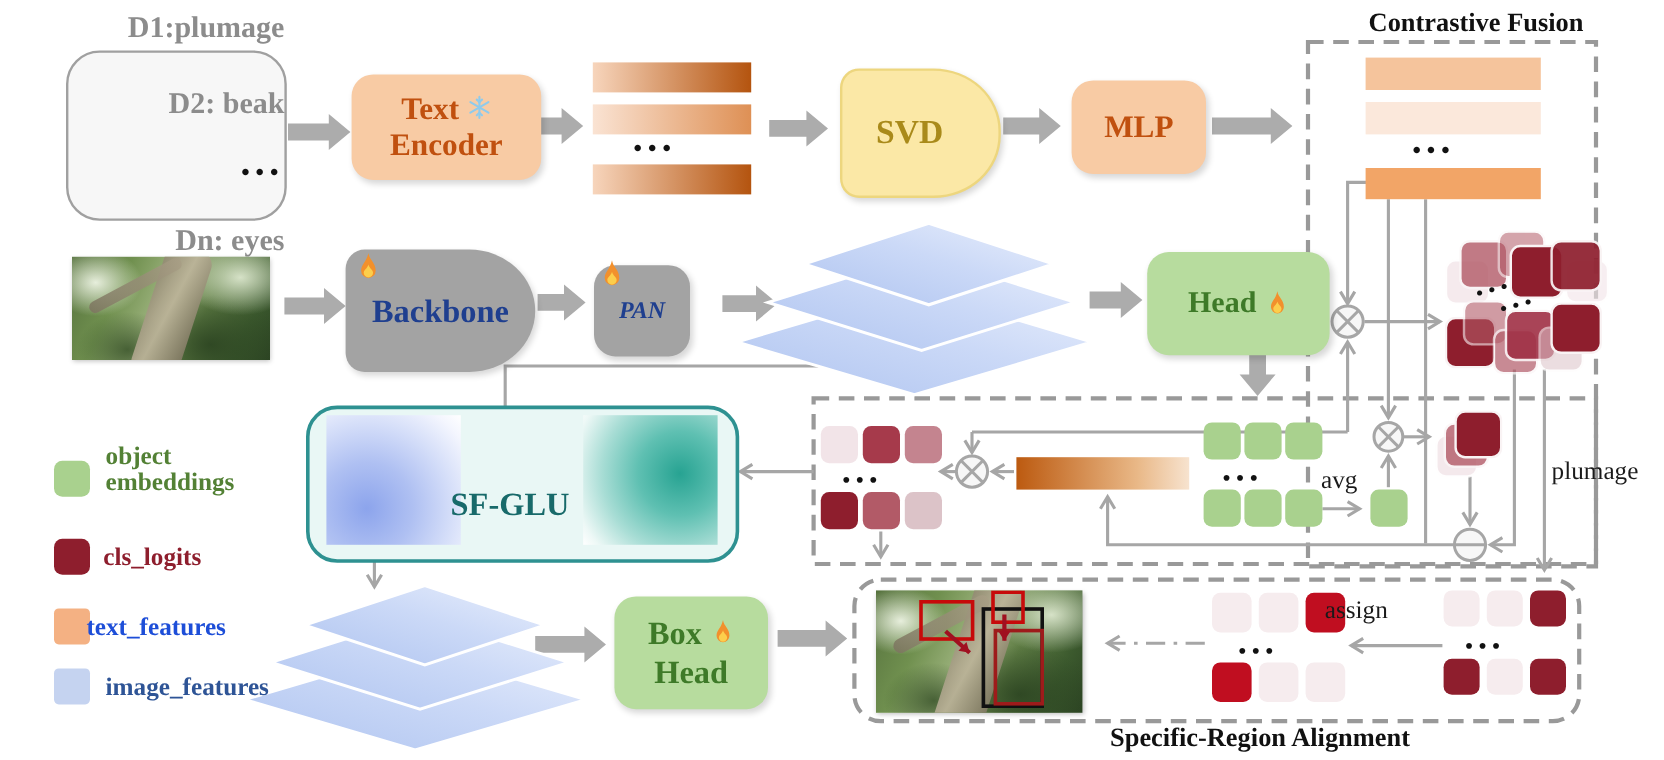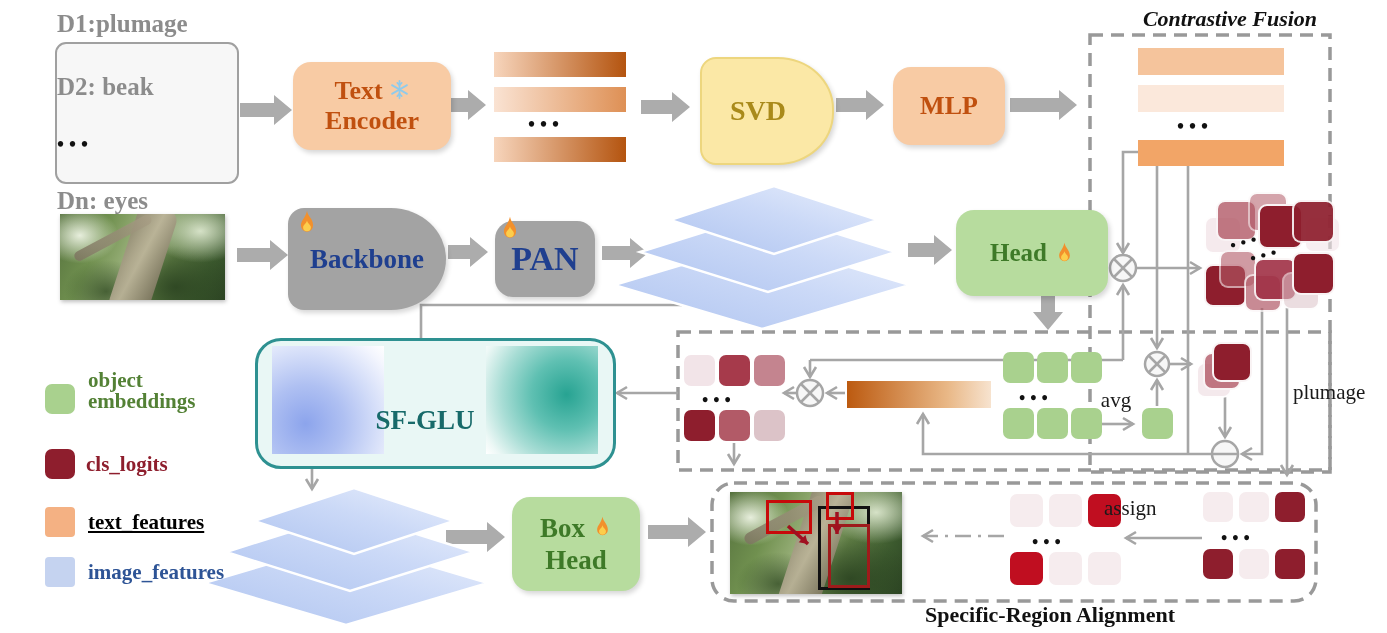--- a/index.html
+++ b/index.html
@@ -9,23 +9,23 @@
   .hl{position:absolute;z-index:2;}
 
   
   .blk{display:flex;flex-direction:column;align-items:center;justify-content:center;
        font-weight:bold;text-align:center;box-shadow:2px 3px 5px rgba(0,0,0,.16);}
   .rnd{border-radius:18px;}
   .orangeblk{background:#F8CBA4;color:#C0500F;}
   .blueblk{background:#a3a3a3;color:#1F3F8F;}
   .greenblk{background:#B7DC9E;color:#3E7A28;}
   .dshape{border-radius:16px 55px 55px 16px / 16px 51px 51px 16px;}
-  .dbox{background:#F7F7F7;border:2.5px solid #A0A0A0;border-radius:11px;
+  .dbox{background:#F7F7F7;border:2.5px solid #A0A0A0;border-radius:28px;
         color:#8C8C8C;font-weight:bold;font-size:25px;line-height:1.22;
-        display:flex;flex-direction:column;align-items:flex-start;justify-content:center;gap:32px;}
+        display:flex;flex-direction:column;align-items:flex-end;justify-content:center;gap:32px;}
   .svdshape{background:#FBE8A6;border:2px solid #EDD67E;color:#A98A1A;
             border-radius:16px 56px 56px 16px / 16px 52px 52px 16px;}
 
   
   .bar{position:absolute;height:25px;}
   .g1{background:linear-gradient(90deg,#F7D5BC,#B4540F);}
   .g2{background:linear-gradient(90deg,#FAE3D3,#DE9055);}
   .s1{background:#F5C49C;}.s2{background:#FBE8DB;}.s3{background:#F2A567;}
   .gmid{background:linear-gradient(90deg,#BC5A10,#E9B887 70%,#F7E3CF);}
 
@@ -204,37 +204,37 @@
 <div class="hl bar g1" style="left:494px;top:137px;width:132px;"></div>
 
 <div class="hl blk rnd orangeblk" style="left:893px;top:67px;width:112px;height:78px;font-size:26px;">
   <span>MLP</span>
 </div>
 
 <div class="hl blk svdshape" style="left:700px;top:57px;width:130px;height:104px;font-size:28px;">
   <span style="margin-right:18px;">SVD</span>
 </div>
 
-<div class="hl title" style="left:1080px;top:6px;width:300px;font-style:italic;">Contrastive Fusion</div>
+<div class="hl title" style="left:1080px;top:6px;width:300px;">Contrastive Fusion</div>
 <div class="hl bar s1" style="left:1138px;top:48px;width:146px;height:27px;"></div>
 <div class="hl bar s2" style="left:1138px;top:85px;width:146px;height:27px;"></div>
 <div class="hl dots" style="left:1177px;top:116px;">•••</div>
 <div class="hl bar s3" style="left:1138px;top:140px;width:146px;height:26px;"></div>
 
 <div class="hl photo" style="left:60px;top:214px;width:165px;height:86px;"></div>
 
 <div class="hl blk blueblk dshape" style="left:288px;top:208px;width:158px;height:102px;font-size:27px;">
   <span>Backbone</span>
 </div>
 <svg class="hl flame" style="left:296px;top:210px;" viewBox="0 0 24 30">
   <path d="M12 1 C13 8 19 10 19 18 a7 7 0 0 1 -14 0 C5 12 10 10 12 1 Z" fill="#F2902C"></path>
   <path d="M12 12 c1 4 4.5 5 4.5 8 a4.5 4.5 0 0 1 -9 0 c0 -3 3.5 -4 4.5 -8 Z" fill="#FCCE4C"></path>
 </svg>
 
-<div class="hl blk rnd blueblk" style="left:495px;top:221px;width:100px;height:76px;font-size:34px;">
+<div class="hl blk rnd blueblk" style="left:495px;top:221px;width:80px;height:76px;font-size:20px;font-style:italic;">
   <span>PAN</span>
 </div>
 <svg class="hl flame" style="left:499px;top:216px;" viewBox="0 0 24 30">
   <path d="M12 1 C13 8 19 10 19 18 a7 7 0 0 1 -14 0 C5 12 10 10 12 1 Z" fill="#F2902C"></path>
   <path d="M12 12 c1 4 4.5 5 4.5 8 a4.5 4.5 0 0 1 -9 0 c0 -3 3.5 -4 4.5 -8 Z" fill="#FCCE4C"></path>
 </svg>
 
 <div class="hl blk rnd greenblk" style="left:956px;top:210px;width:152px;height:86px;font-size:25px;line-height:1.2;">
   <span style="display:flex;align-items:center;gap:8px;">
     <span>Head</span>
@@ -351,18 +351,18 @@
 
 <div class="hl title" style="left:830px;top:602px;width:440px;">Specific-Region Alignment</div>
 
 <div class="hl sq c-green" style="left:45px;top:384px;width:30px;height:30px;"></div>
 <div class="hl legend-label" style="left:88px;top:370px;width:130px;color:#538135;">object embeddings</div>
 
 <div class="hl sq c-deep" style="left:45px;top:449px;width:30px;height:30px;"></div>
 <div class="hl legend-label" style="left:86px;top:454px;color:#8E1E2D;">cls_logits</div>
 
 <div class="hl sq" style="left:45px;top:507px;width:30px;height:30px;background:#F4B183;border-radius:4px;"></div>
-<div class="hl legend-label" style="left:88px;top:512px;color:#000000;text-decoration:underline;">text_features</div>
+<div class="hl legend-label" style="left:72px;top:512px;color:#1d4ed8;">text_features</div>
 
 <div class="hl sq" style="left:45px;top:557px;width:30px;height:30px;background:#C5D3F0;border-radius:4px;"></div>
 <div class="hl legend-label" style="left:88px;top:562px;color:#2E5496;">image_features</div>
 
 </div>
 
 </body></html>

